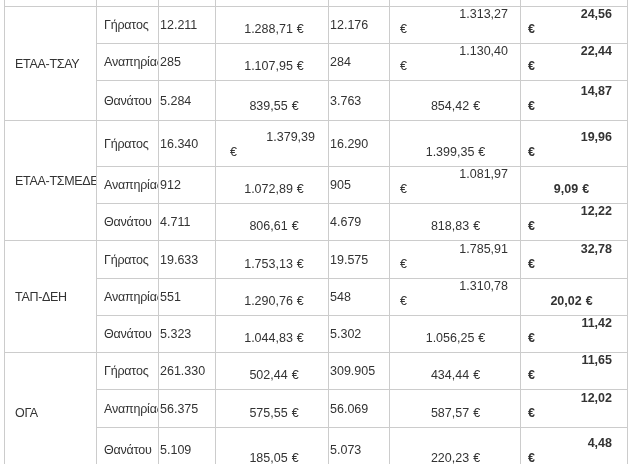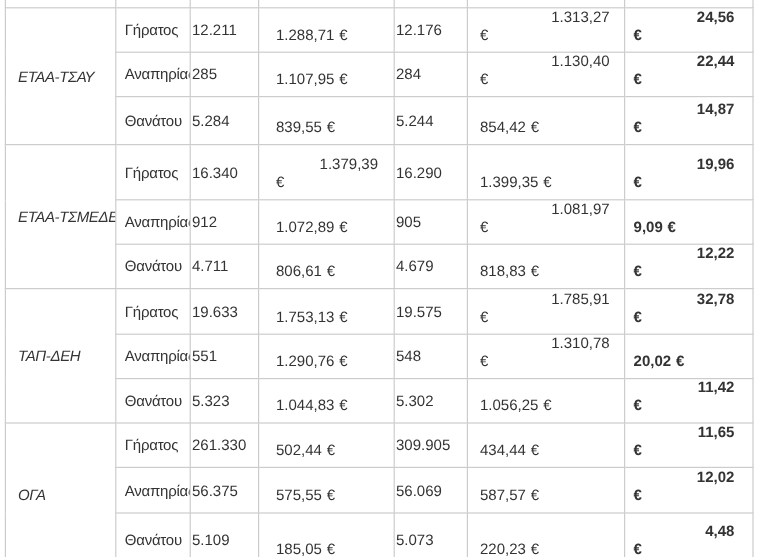--- a/index.html
+++ b/index.html
@@ -35,21 +35,20 @@
   }
   tr.cut td {
     border-top: 0;
     height: 6px;
   }
   td.fund {
     vertical-align: middle;
     padding-left: 10px;
     white-space: nowrap;
     letter-spacing: -0.3px;
-    font-style: italic;
   }
   td.fund.no-bb {
     border-bottom: 0;
   }
   td.cat {
     vertical-align: middle;
     padding-left: 7px;
     white-space: nowrap;
     letter-spacing: -0.2px;
   }
@@ -59,21 +58,21 @@
     white-space: nowrap;
   }
   td.amt {
     vertical-align: bottom;
     padding-bottom: 6px;
     line-height: 15px;
   }
   td.a4 { padding-left: 14px; padding-right: 10px; }
   td.a6 { padding-left: 10px; padding-right: 9px; }
   td.a7 { padding-left: 7px;  padding-right: 12px; font-weight: bold; }
-  .inline { text-align: left; white-space: nowrap; }
+  .inline { text-align: center; white-space: nowrap; }
   .inline .eur { margin-left: 4px; }
   .wrapped { display: flex; flex-direction: column; }
   .wrapped .wnum { display: block; text-align: right; padding-right: 3px; }
   .wrapped .weur { display: block; text-align: left; }
 </style>
 </head>
 <body>
 
 <div class="stage">
 <table class="pension">
@@ -138,21 +137,21 @@
               <span class="weur">€</span>
             </div>
           </td>
   </tr>
   <tr style="height:40px">
     <td class="cat"><span>Θανάτου</span></td>
     <td class="cnt"><span>5.284</span></td>
     <td class="amt a4">
             <div class="inline"><span>839,55</span><span class="eur">€</span></div>
           </td>
-    <td class="cnt"><span>5.244</span></td>
+    <td class="cnt"><span>3.763</span></td>
     <td class="amt a6">
             <div class="inline"><span>854,42</span><span class="eur">€</span></div>
           </td>
     <td class="amt a7">
             <div class="wrapped">
               <span class="wnum">14,87</span>
               <span class="weur">€</span>
             </div>
           </td>
   </tr>

